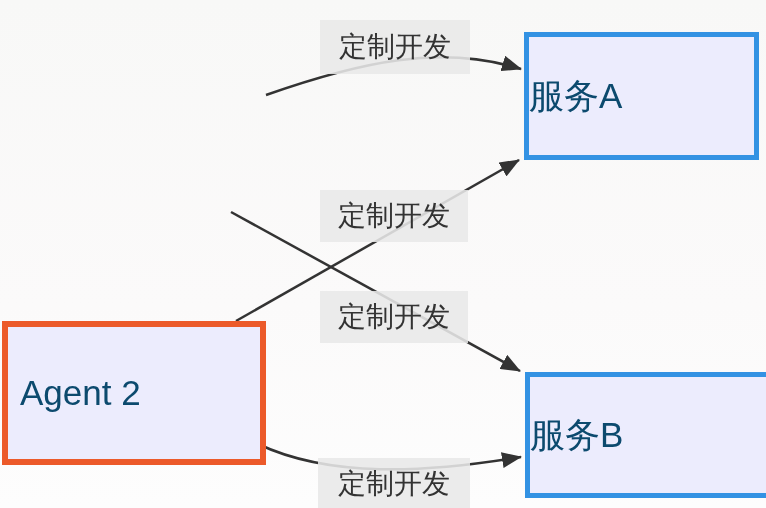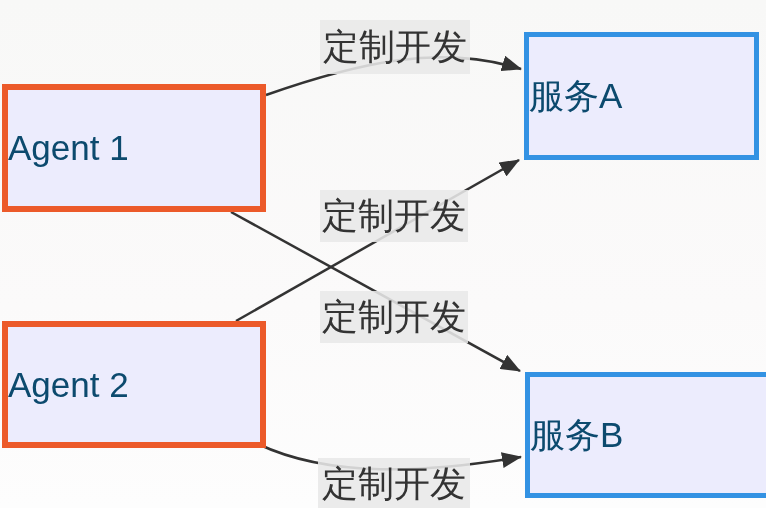--- a/index.html
+++ b/index.html
@@ -24,21 +24,21 @@
   .edge-path {
     fill: none;
     stroke: #333333;
     stroke-width: 2.5px;
   }
   .edge-label {
     position: absolute;
     z-index: 2;
     background: rgba(232,232,232,0.88);
     color: #333333;
-    font-size: 36px;
+    font-size: 28px;
     line-height: 1.3;
     display: flex;
     align-items: center;
     justify-content: center;
     white-space: nowrap;
   }
   .node {
     position: absolute;
     z-index: 3;
     box-sizing: border-box;
@@ -47,21 +47,21 @@
     font-size: 35px;
     display: flex;
     align-items: center;
     justify-content: flex-start;
     white-space: nowrap;
   }
   .node.agent   { border: 6px solid #EC5A2A; }
   .node.service { border: 5px solid #3392E3; }
 
   #node-agent1   { left: 2px;   top: 84px;  width: 264px; height: 128px; }
-  #node-agent2   { left: 2px;   top: 321px; width: 264px; height: 127px; }
+  #node-agent2   { left: 2px;   top: 321px; width: 264px; height: 144px; padding-left: 12px; }
   #node-serviceA { left: 524px; top: 32px;  width: 235px; height: 128px; }
   #node-serviceB { left: 525px; top: 372px; width: 264px; height: 126px; }
 
   #edge-label-1 { left: 320px; top: 20px;  width: 150px; height: 54px; }
   #edge-label-2 { left: 320px; top: 190px; width: 148px; height: 52px; }
   #edge-label-3 { left: 320px; top: 291px; width: 148px; height: 52px; }
   #edge-label-4 { left: 318px; top: 458px; width: 152px; height: 52px; }
 </style>
 </head>
 <body>
@@ -78,23 +78,20 @@
     <path class="edge-path" d="M 236 321 L 519 160" marker-end="url(#arrowhead)"></path>
     <path class="edge-path" d="M 231 212 L 520 371" marker-end="url(#arrowhead)"></path>
     <path class="edge-path" d="M 258 444 C 330 478, 425 473, 521 457" marker-end="url(#arrowhead)"></path>
   </svg>
 
   <div class="edge-label" id="edge-label-1">定制开发</div>
   <div class="edge-label" id="edge-label-2">定制开发</div>
   <div class="edge-label" id="edge-label-3">定制开发</div>
   <div class="edge-label" id="edge-label-4">定制开发</div>
 
-  <div class="node agent" id="node-agent1">
-    <span>Agent 1</span>
-  </div>
   <div class="node agent" id="node-agent2">
     <span>Agent 2</span>
   </div>
   <div class="node service" id="node-serviceA">
     <span>服务A</span>
   </div>
   <div class="node service" id="node-serviceB">
     <span>服务B</span>
   </div>
 

